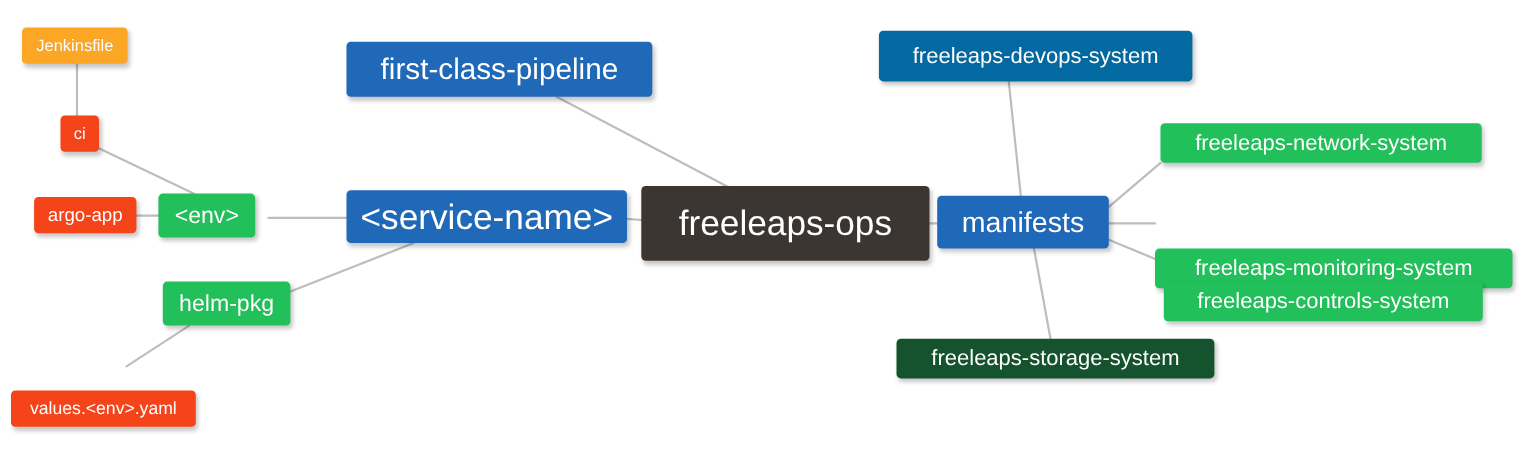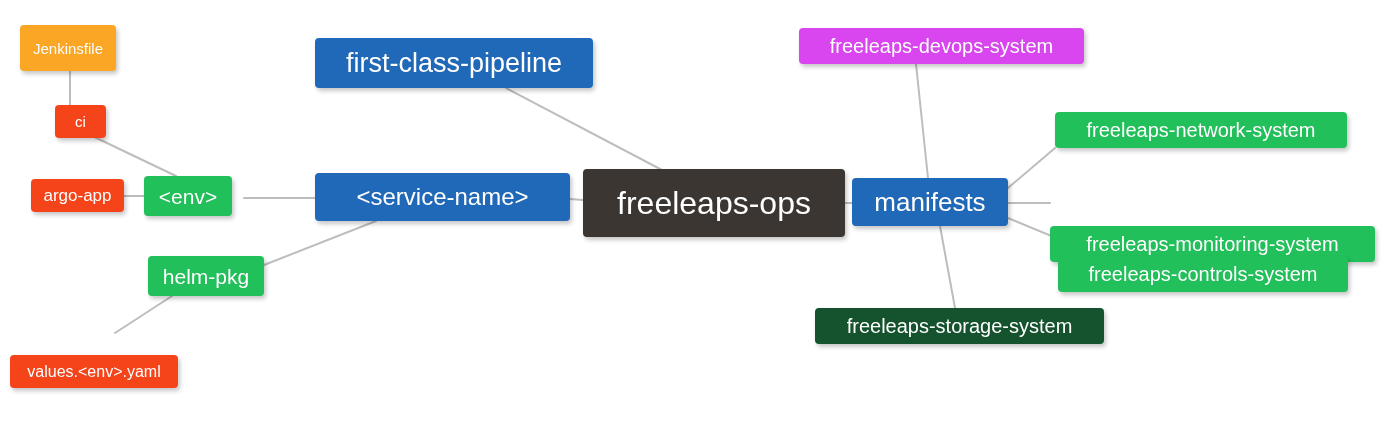--- a/index.html
+++ b/index.html
@@ -67,45 +67,45 @@
       <line x1="1008" y1="218" x2="1100" y2="256" stroke="#bdbdbd" stroke-width="2" stroke-linecap="round"></line>
       <line x1="940" y1="226" x2="955" y2="308" stroke="#bdbdbd" stroke-width="2" stroke-linecap="round"></line>
     </svg>
   <div id="node-layer">
       <div class="node" style="left: 583px; top: 169px; width: 262px; height: 68px; background: rgb(59, 54, 50); font-size: 32px;">
         <span class="node-label">freeleaps-ops</span>
       </div>
       <div class="node" style="left: 315px; top: 38px; width: 278px; height: 50px; background: rgb(32, 105, 184); font-size: 27px;">
         <span class="node-label">first-class-pipeline</span>
       </div>
-      <div class="node" style="left: 315px; top: 173px; width: 255px; height: 48px; background: rgb(32, 105, 184); font-size: 24px;">
+      <div class="node" style="left: 315px; top: 173px; width: 255px; height: 48px; background: rgb(32, 105, 184); font-size: 32px;">
         <span class="node-label">&lt;service-name&gt;</span>
       </div>
       <div class="node" style="left: 852px; top: 178px; width: 156px; height: 48px; background: rgb(32, 105, 184); font-size: 26px;">
         <span class="node-label">manifests</span>
       </div>
       <div class="node" style="left: 144px; top: 176px; width: 88px; height: 40px; background: rgb(33, 192, 90); font-size: 21px;">
         <span class="node-label">&lt;env&gt;</span>
       </div>
       <div class="node" style="left: 148px; top: 256px; width: 116px; height: 40px; background: rgb(33, 192, 90); font-size: 21px;">
         <span class="node-label">helm-pkg</span>
       </div>
-      <div class="node" style="left: 20px; top: 25px; width: 96px; height: 46px; background: rgb(251, 167, 37); font-size: 15px;">
+      <div class="node" style="left: 20px; top: 25px; width: 96px; height: 33px; background: rgb(251, 167, 37); font-size: 15px;">
         <span class="node-label">Jenkinsfile</span>
       </div>
-      <div class="node" style="left: 55px; top: 105px; width: 51px; height: 33px; background: rgb(246, 68, 26); font-size: 15px;">
+      <div class="node" style="left: 55px; top: 105px; width: 35px; height: 33px; background: rgb(246, 68, 26); font-size: 15px;">
         <span class="node-label">ci</span>
       </div>
       <div class="node" style="left: 31px; top: 179px; width: 93px; height: 33px; background: rgb(246, 68, 26); font-size: 17px;">
         <span class="node-label">argo-app</span>
       </div>
       <div class="node" style="left: 10px; top: 333px; width: 168px; height: 33px; background: rgb(246, 68, 26); font-size: 16px; margin-top: 22px;">
         <span class="node-label">values.&lt;env&gt;.yaml</span>
       </div>
-      <div class="node" style="left: 799px; top: 28px; width: 285px; height: 36px; background: #d946ef; font-size: 20px;">
+      <div class="node" style="left: 799px; top: 28px; width: 285px; height: 46px; background: #0369a1; font-size: 20px;">
         <span class="node-label">freeleaps-devops-system</span>
       </div>
       <div class="node" style="left: 1055px; top: 112px; width: 292px; height: 36px; background: rgb(33, 192, 90); font-size: 20px;">
         <span class="node-label">freeleaps-network-system</span>
       </div>
       <div class="node" style="left: 1050px; top: 186px; width: 325px; height: 36px; background: rgb(33, 192, 90); font-size: 20px; margin-top: 40px;">
         <span class="node-label">freeleaps-monitoring-system</span>
       </div>
       <div class="node" style="left: 1058px; top: 256px; width: 290px; height: 36px; background: rgb(33, 192, 90); font-size: 20px;">
         <span class="node-label">freeleaps-controls-system</span>

